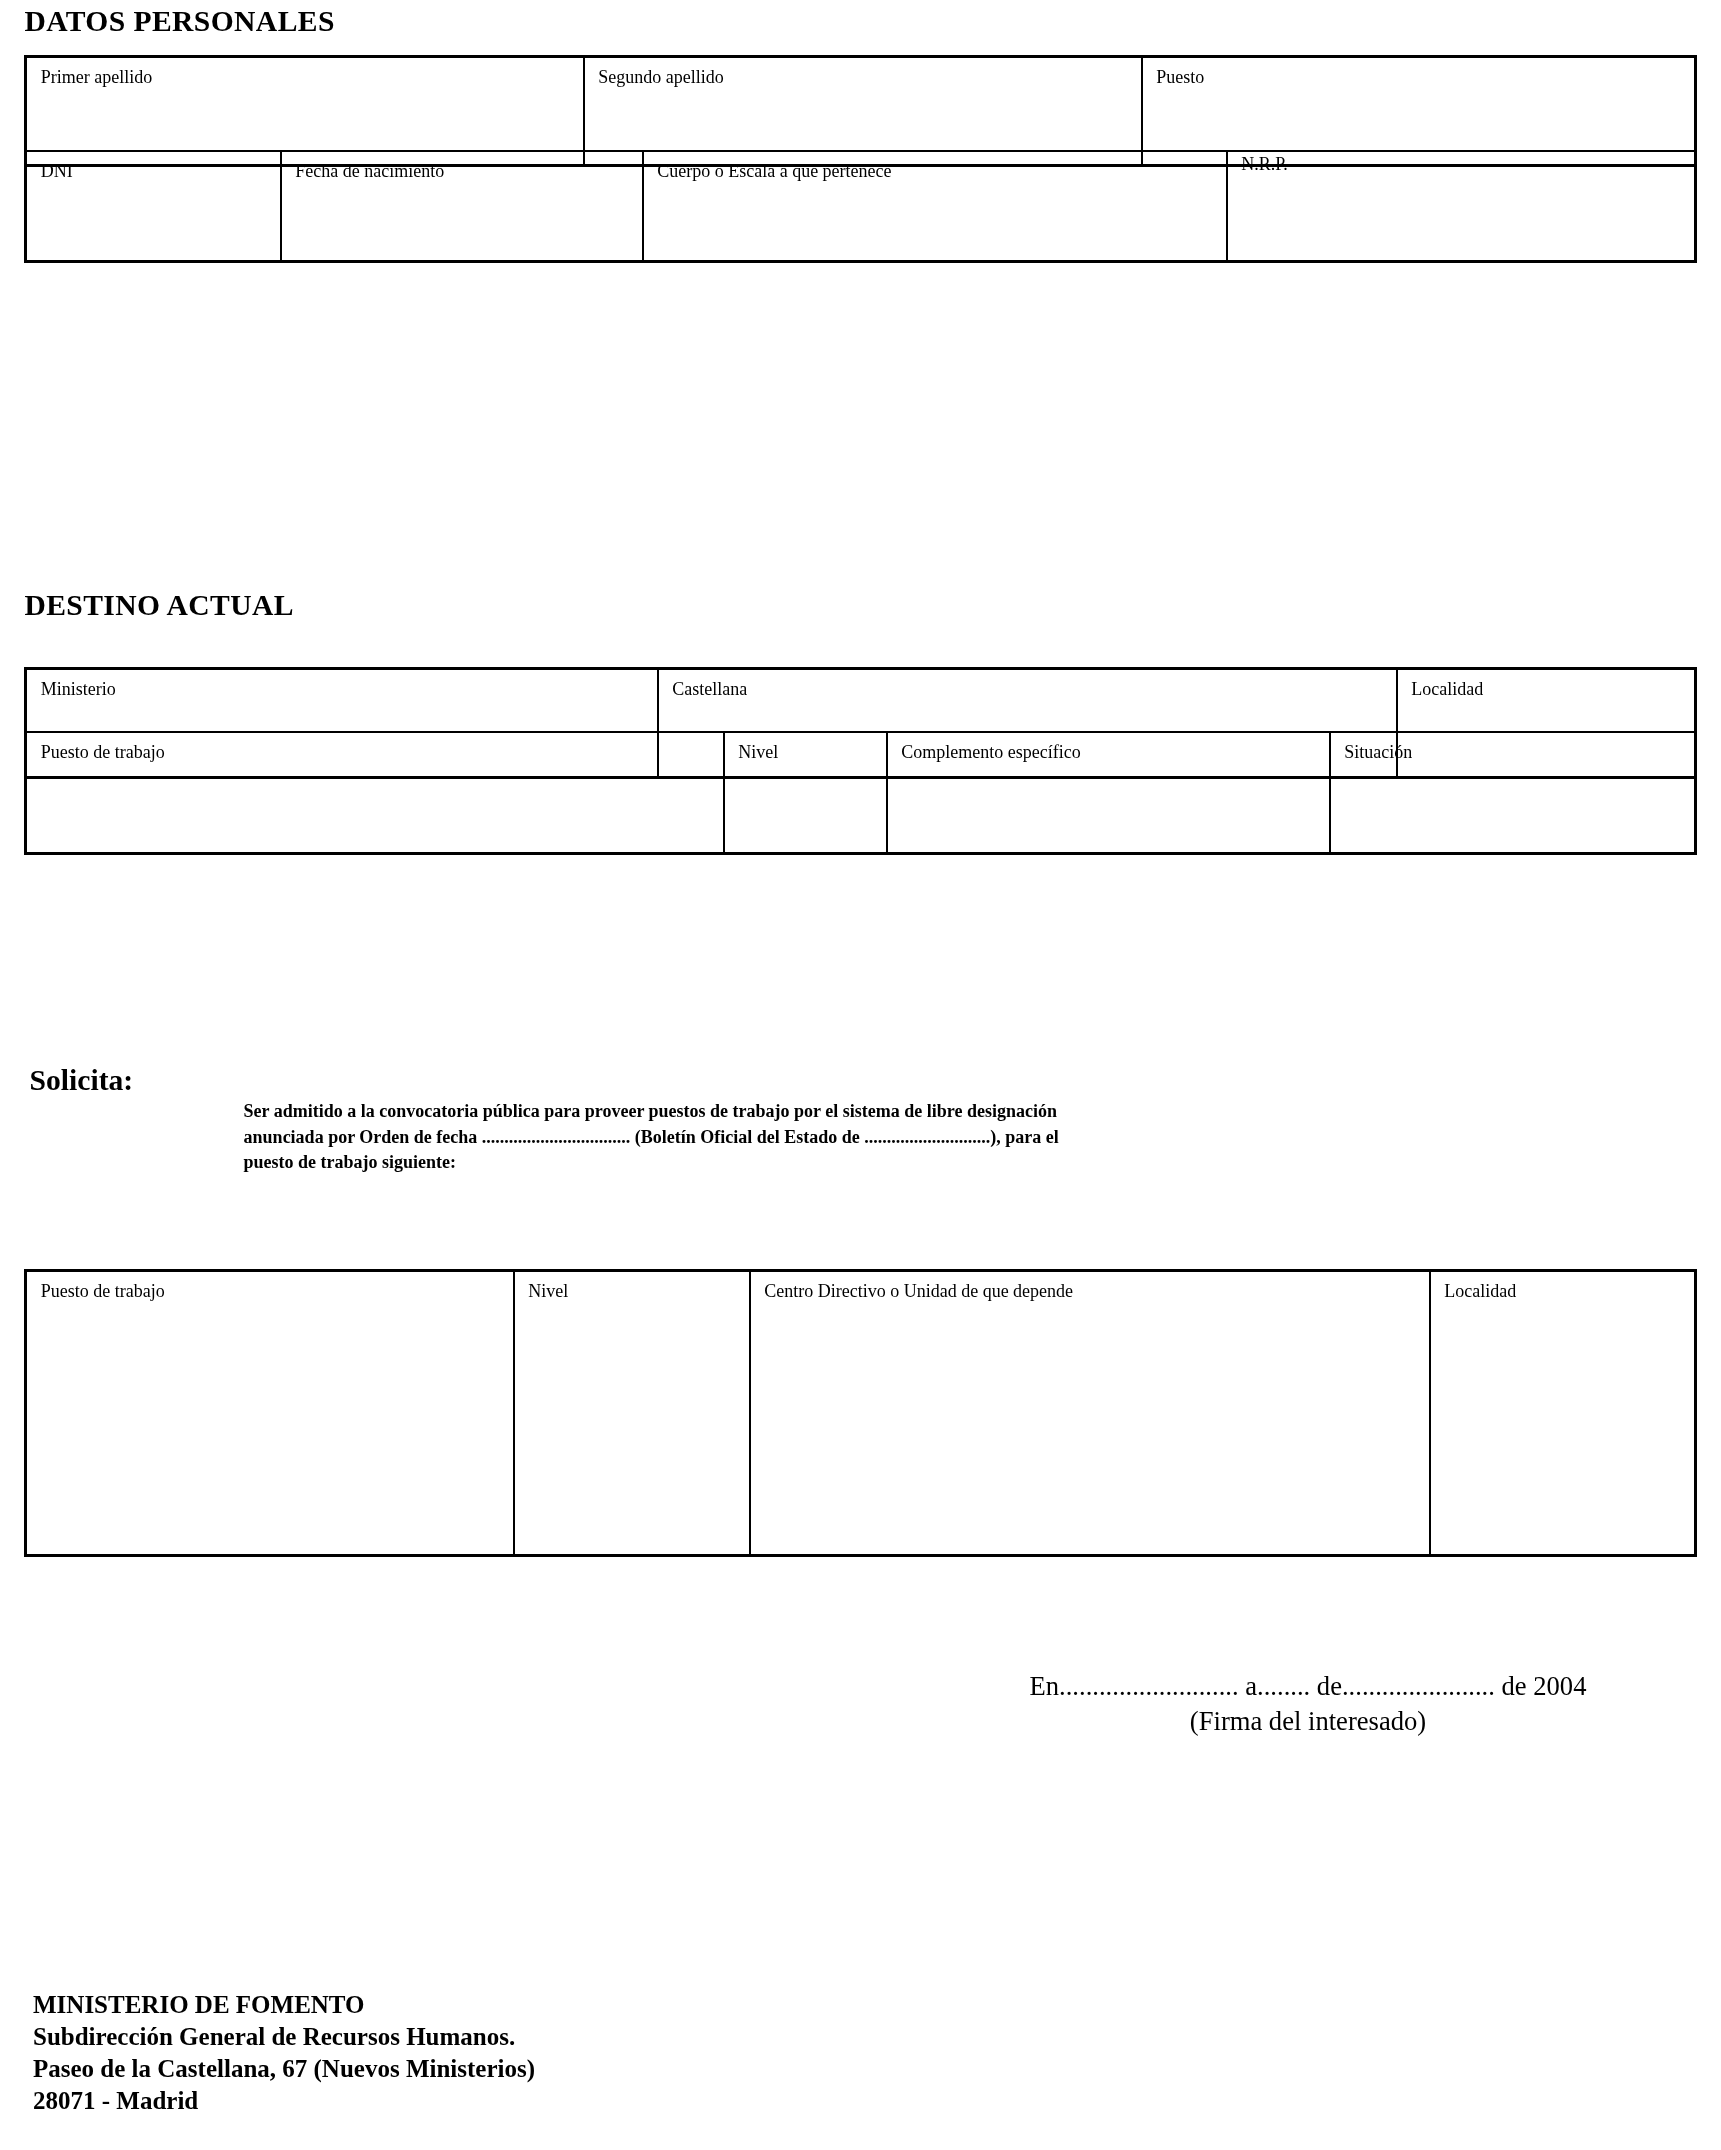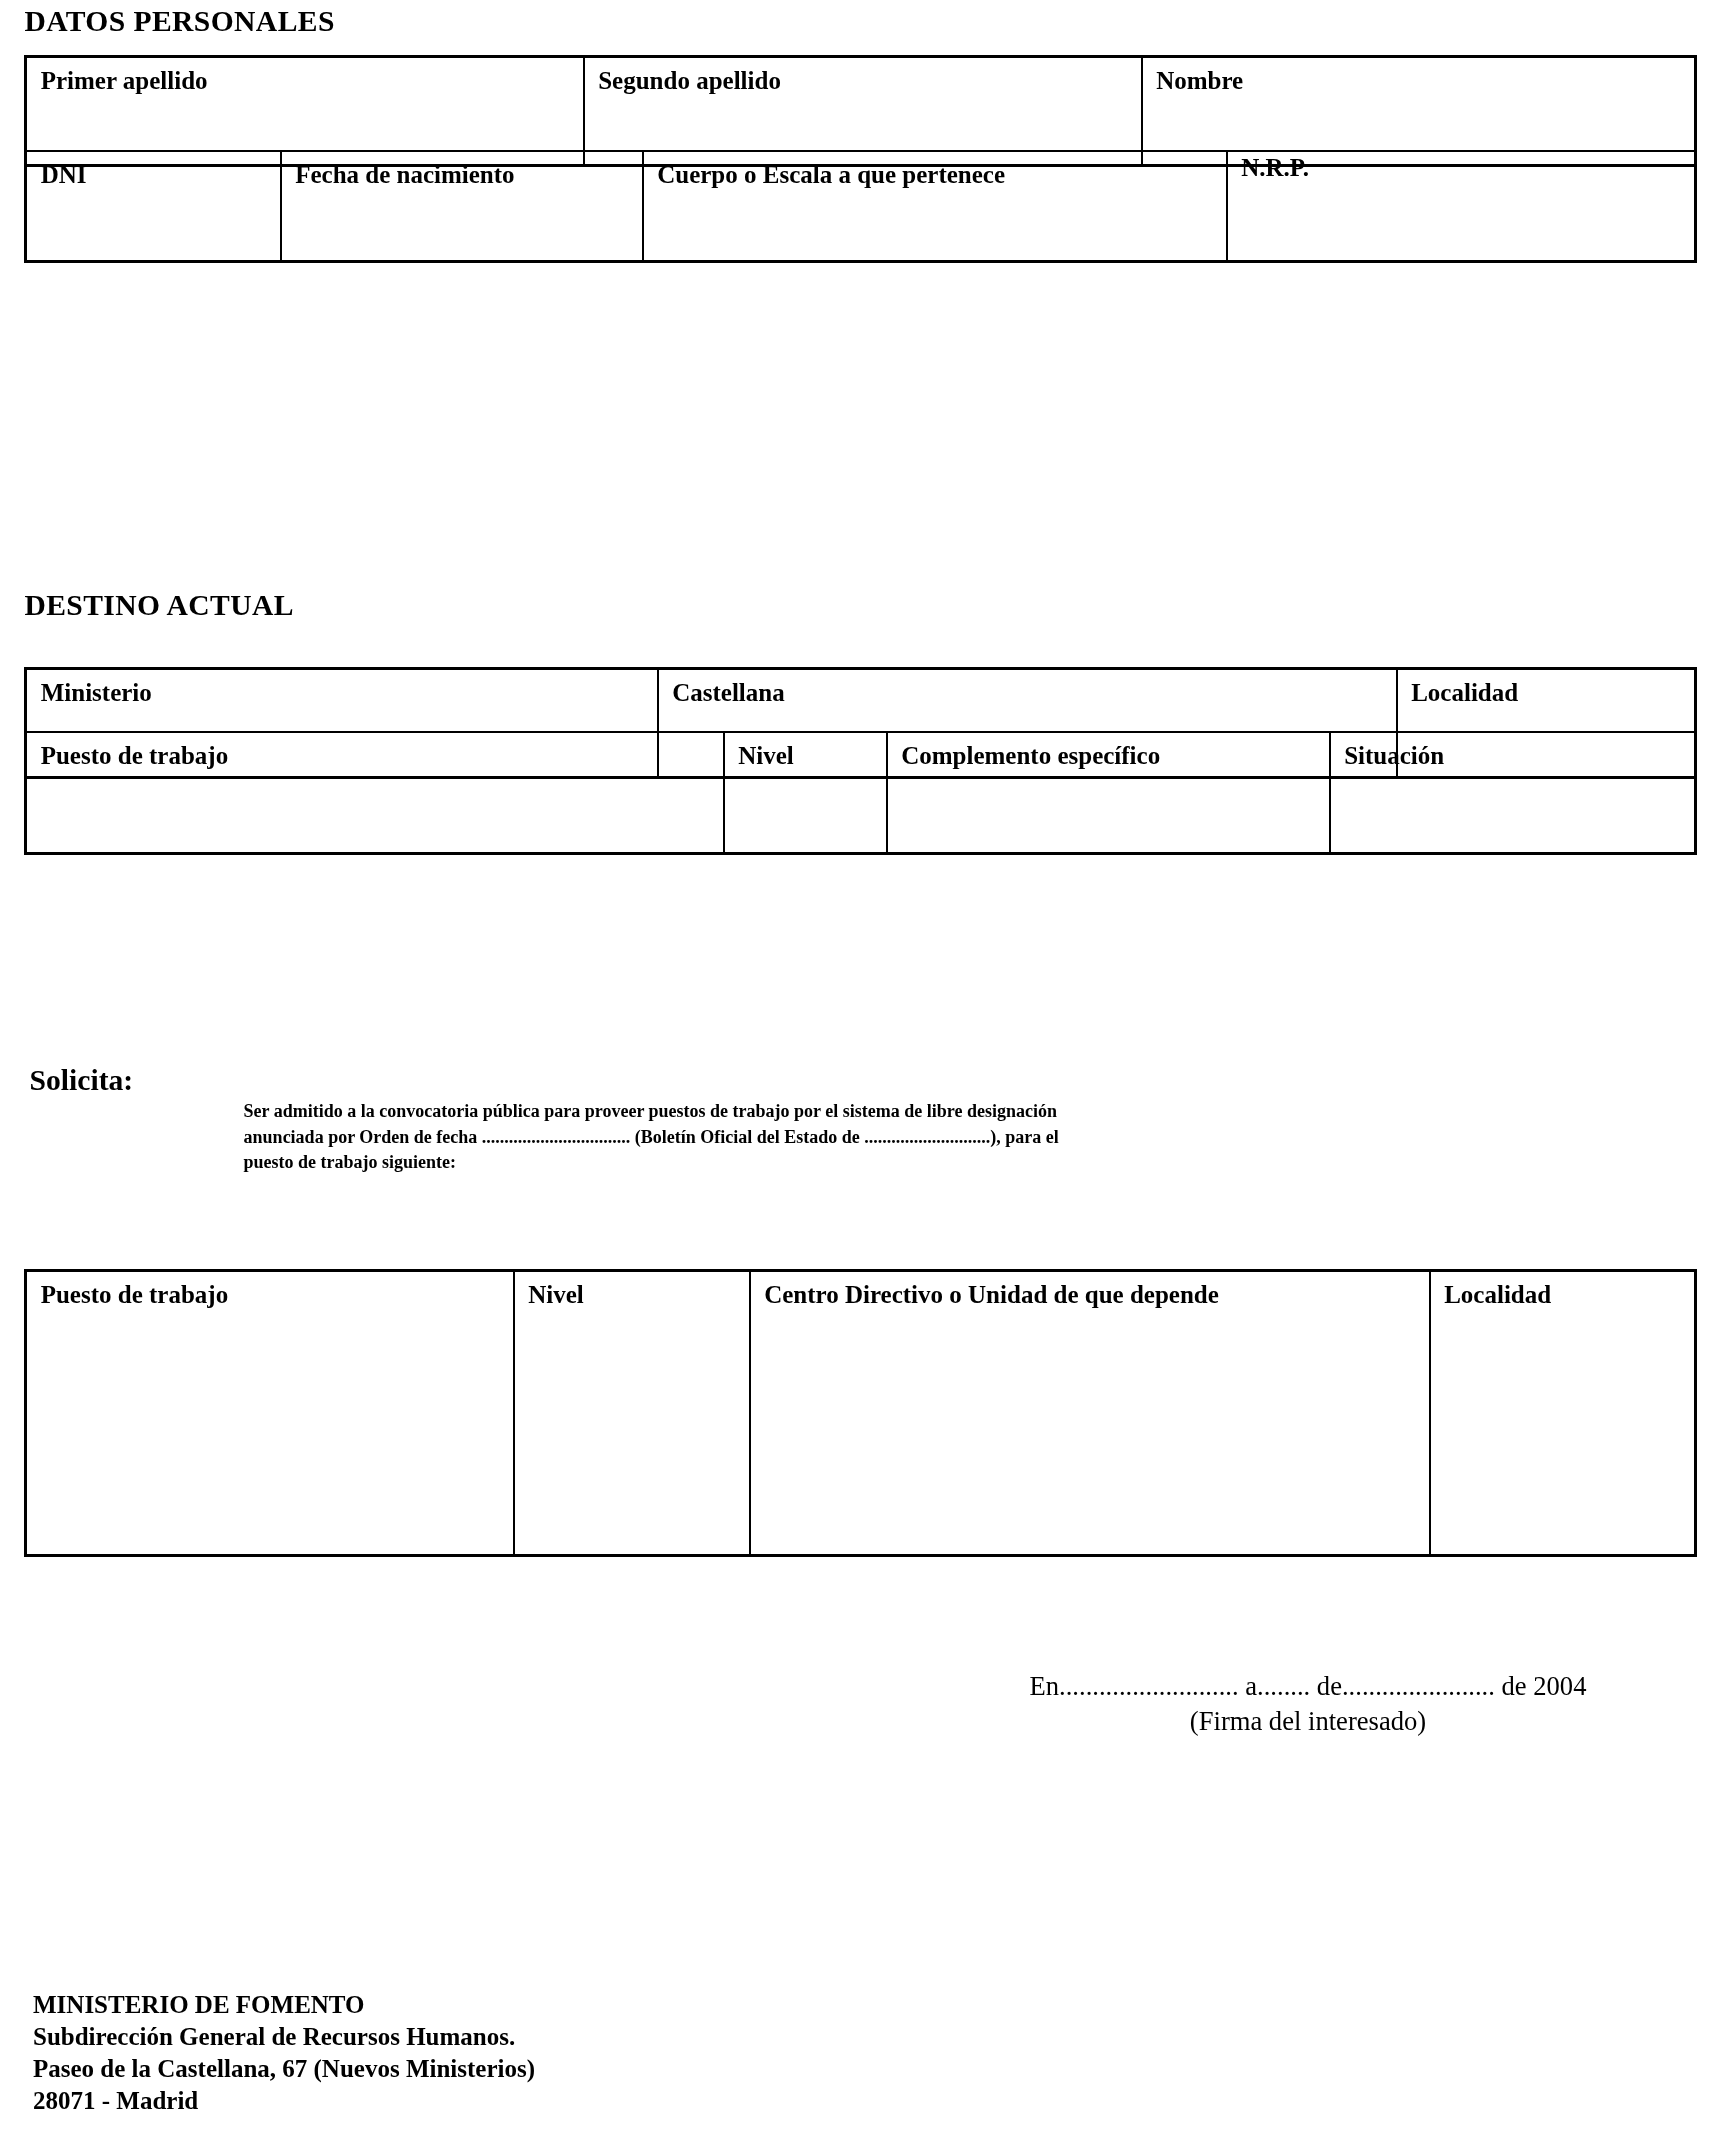--- a/index.html
+++ b/index.html
@@ -38,22 +38,22 @@
   .form-table {
     position: absolute;
     border-collapse: collapse;
     table-layout: fixed;
     border: 3.7px solid #000;
   }
   .form-table td {
     border: 2.2px solid #000;
     vertical-align: top;
     padding: 10.3px 0 0 13.3px;
-    font-weight: bold;
-    font-size: 25px;
+    font-weight: normal;
+    font-size: 18px;
     line-height: 1.05;
     font-family: "Liberation Serif", "DejaVu Serif", serif;
   }
 
   .cell-label {
     display: block;
     white-space: nowrap;
   }
 
   
@@ -113,21 +113,21 @@
     </colgroup>
     <tbody>
       <tr>
         <td style="height:96px">
           <span class="cell-label">Primer apellido</span>
         </td>
         <td>
           <span class="cell-label">Segundo apellido</span>
         </td>
         <td>
-          <span class="cell-label">Nombre</span>
+          <span class="cell-label">Puesto</span>
         </td>
       </tr>
     </tbody>
   </table>
 
   <table class="form-table" style="left:24.4px; top:150px; width:1670px; border-top:none;">
     <colgroup>
       <col style="width:255px">
       <col style="width:362px">
       <col style="width:584px">

